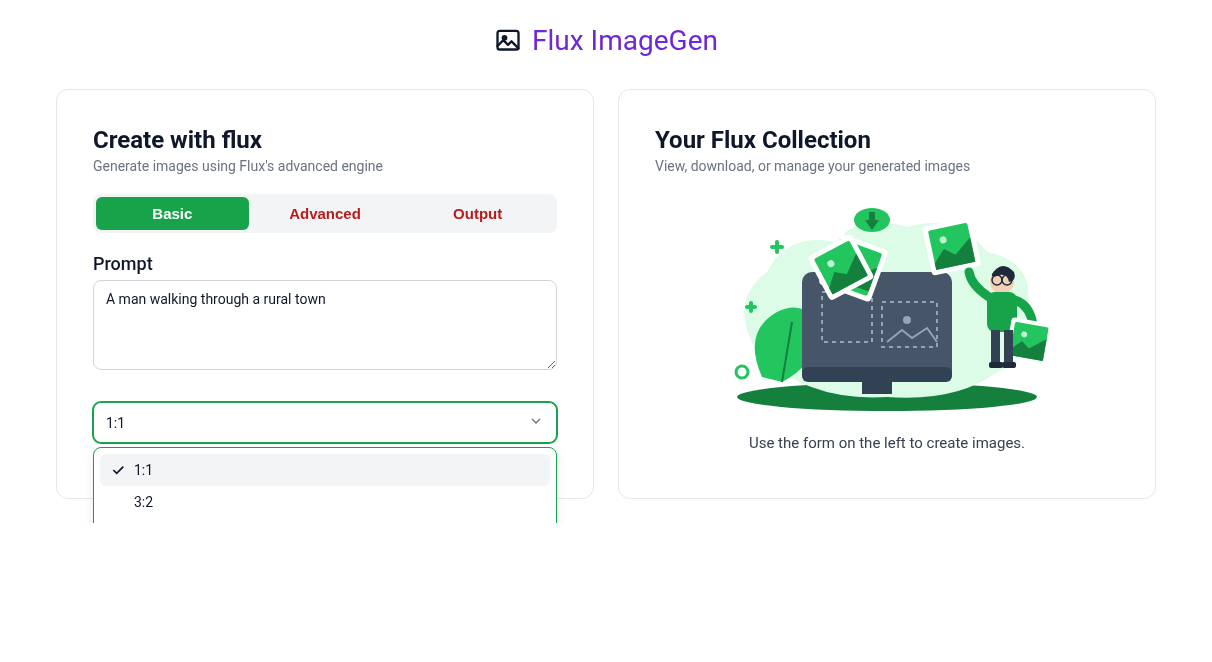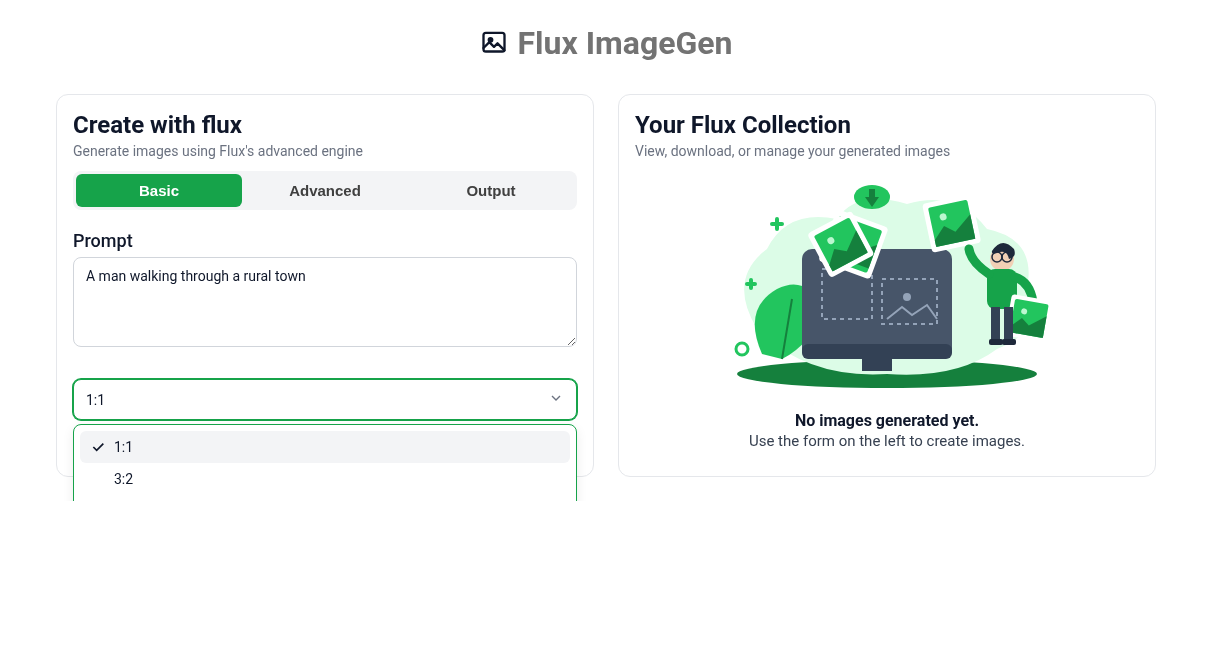--- a/index.html
+++ b/index.html
@@ -14,64 +14,64 @@
       align-items: center;
       justify-content: center;
       gap: 10px;
       margin-bottom: 32px;
     }
     .header-icon {
       width: 28px;
       height: 28px;
     }
     .header-title {
-      font-size: 32px;
-      font-weight: 700;
-      color: #737373;
+      font-size: 28px;
+      font-weight: 400;
+      color: #6d28d9;
     }
     .columns {
       display: flex;
       gap: 24px;
     }
     .card {
       flex: 1;
       border: 1px solid #e5e7eb;
       border-radius: 12px;
-      padding: 16px;
+      padding: 36px;
       background: #fff;
       position: relative;
     }
     .card-title {
       font-size: 24px;
       font-weight: 700;
       color: #0f172a;
       margin-bottom: 4px;
     }
     .card-subtitle {
       font-size: 14px;
       color: #6b7280;
-      margin-bottom: 12px;
+      margin-bottom: 20px;
     }
     .tabs {
       display: flex;
       gap: 0;
       margin-bottom: 20px;
       background: #f3f4f6;
       border-radius: 8px;
       padding: 3px;
     }
     .tab {
       flex: 1;
       text-align: center;
       padding: 8px 12px;
       font-size: 15px;
       font-weight: 600;
       border-radius: 6px;
       cursor: pointer;
-      color: #404040;
+      color: #b91c1c;
       background: transparent;
       border: none;
     }
     .tab.active {
       background: #16a34a;
       color: #fff;
     }
     .field-label {
       font-size: 18px;
       font-weight: 500;
@@ -307,17 +307,16 @@
               <path d="M4 32 l10-10 8 6 16-12 v22 h-34 z" fill="#15803d"></path>
             </g>
 
             <rect x="14" y="68" width="9" height="35" fill="#334155"></rect>
             <rect x="27" y="68" width="9" height="35" fill="#334155"></rect>
             <rect x="12" y="100" width="14" height="6" rx="2" fill="#1e293b"></rect>
             <rect x="25" y="100" width="14" height="6" rx="2" fill="#1e293b"></rect>
           </g>
         </svg>
       </span>
-      <div class="empty-title">No images generated yet.</div>
       <div class="empty-text">Use the form on the left to create images.</div>
     </div>
   </div>
 </div>
 
 </body></html>

